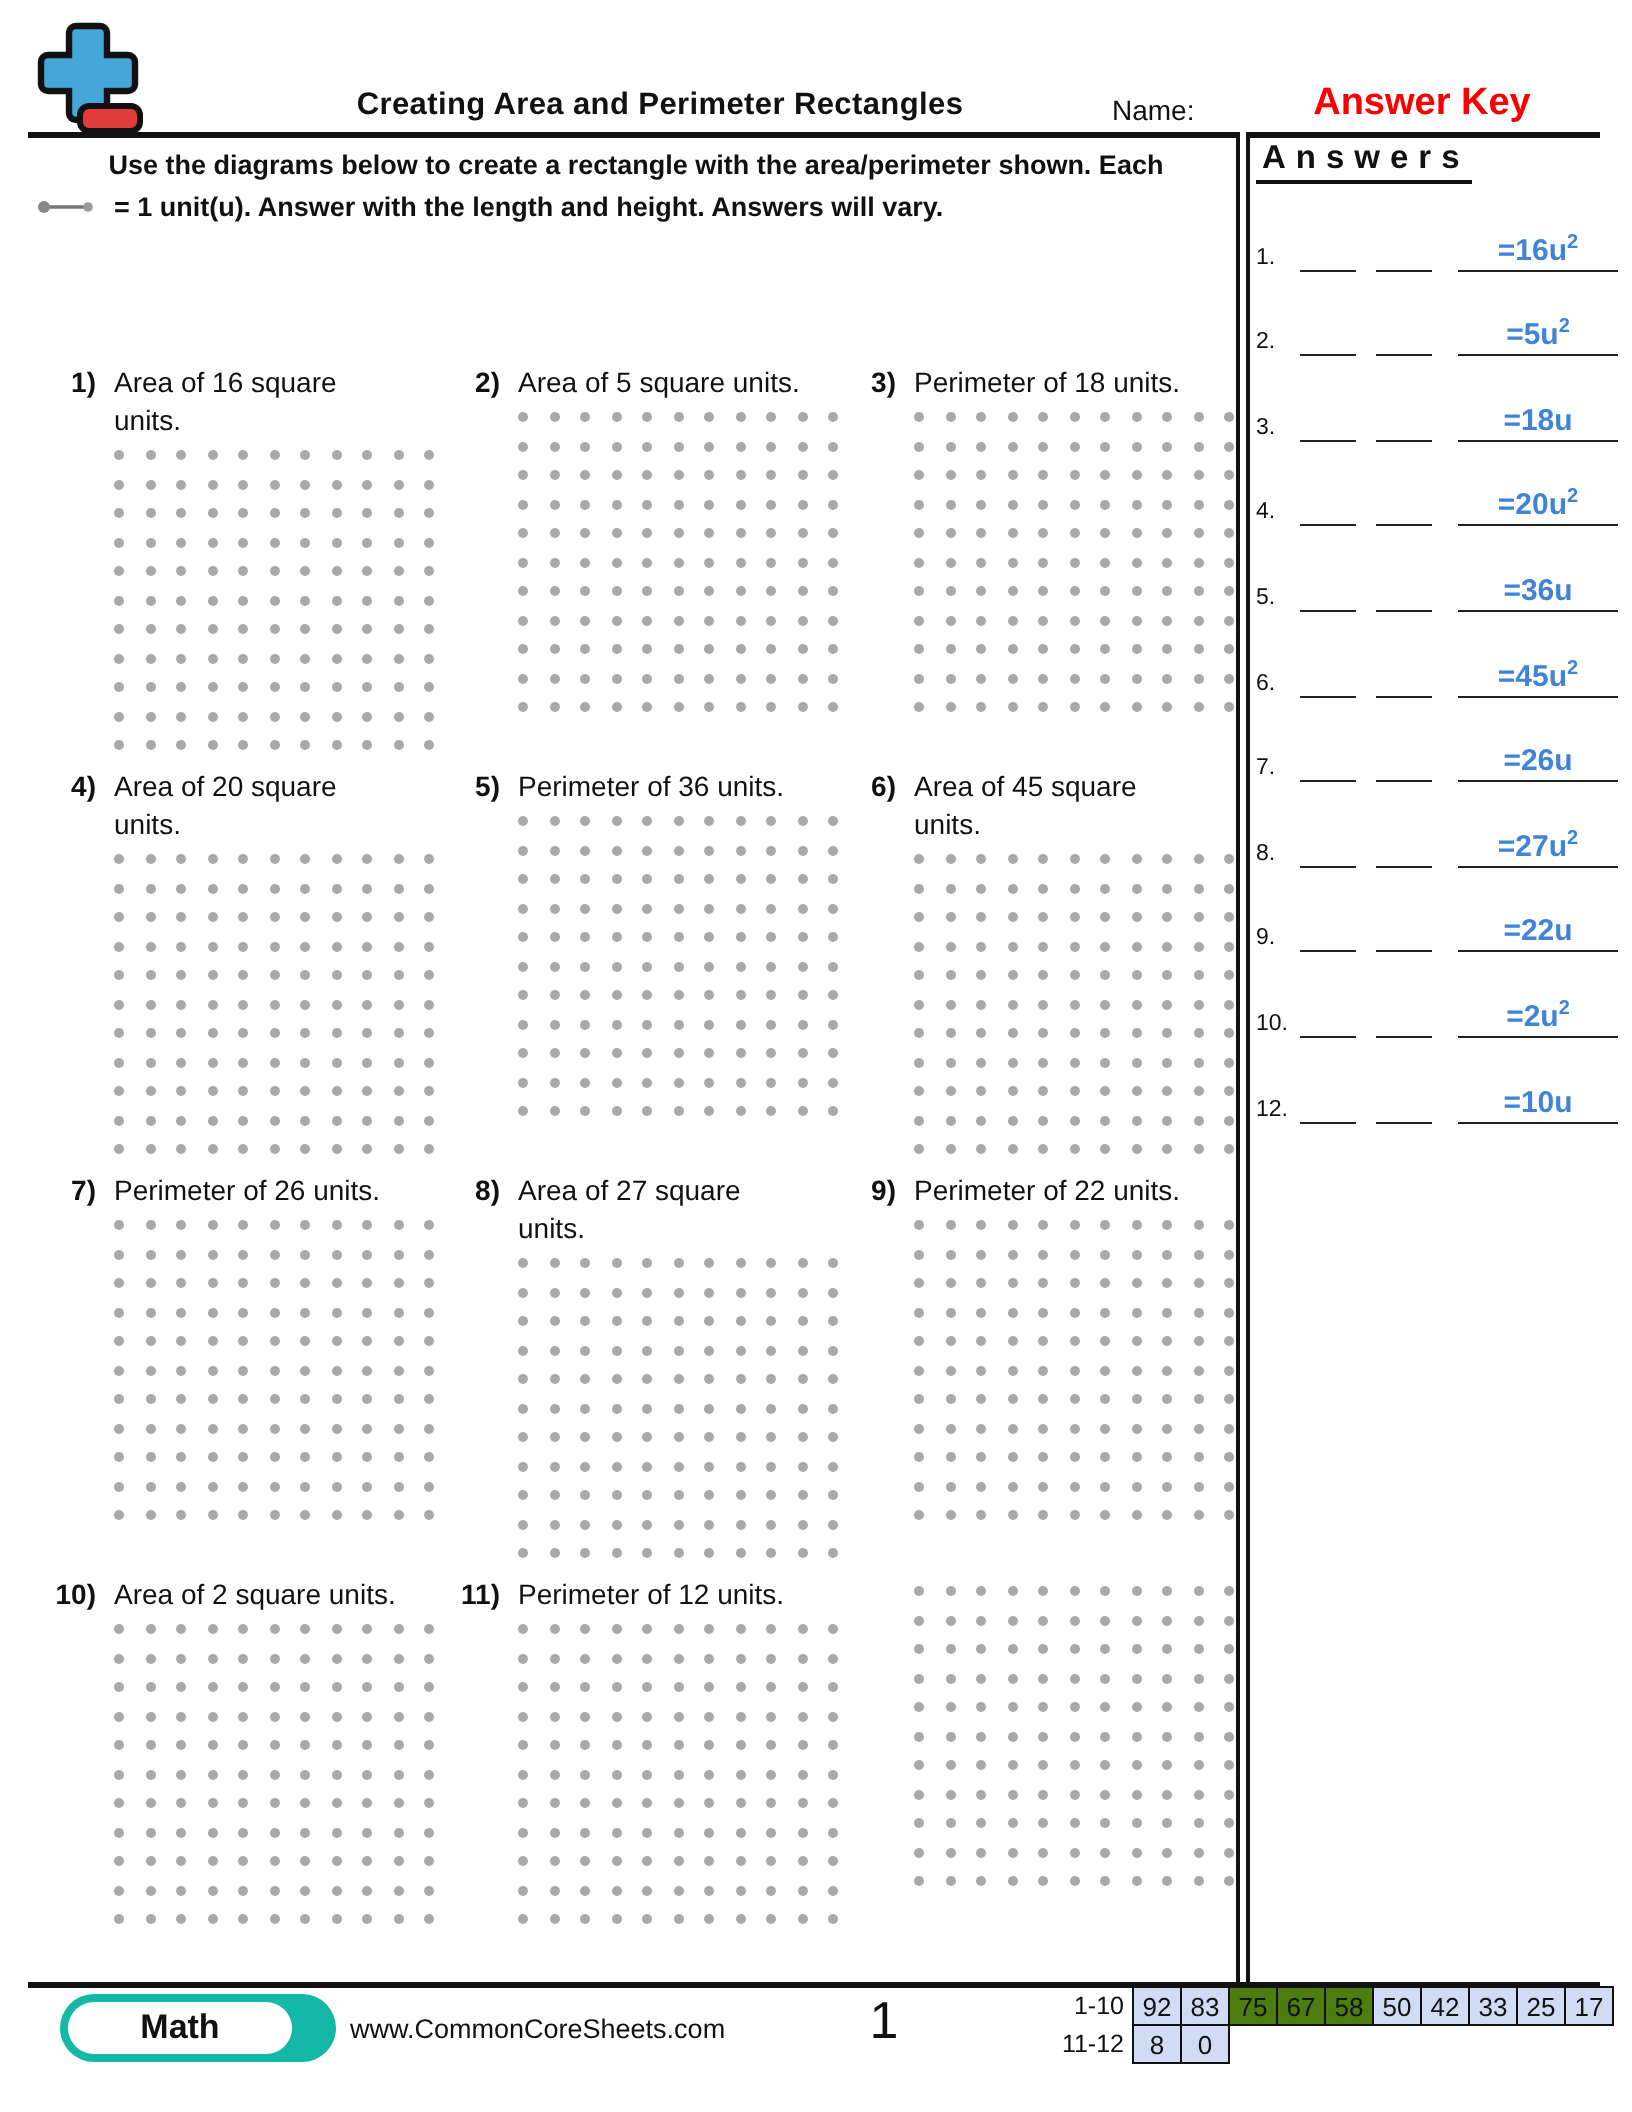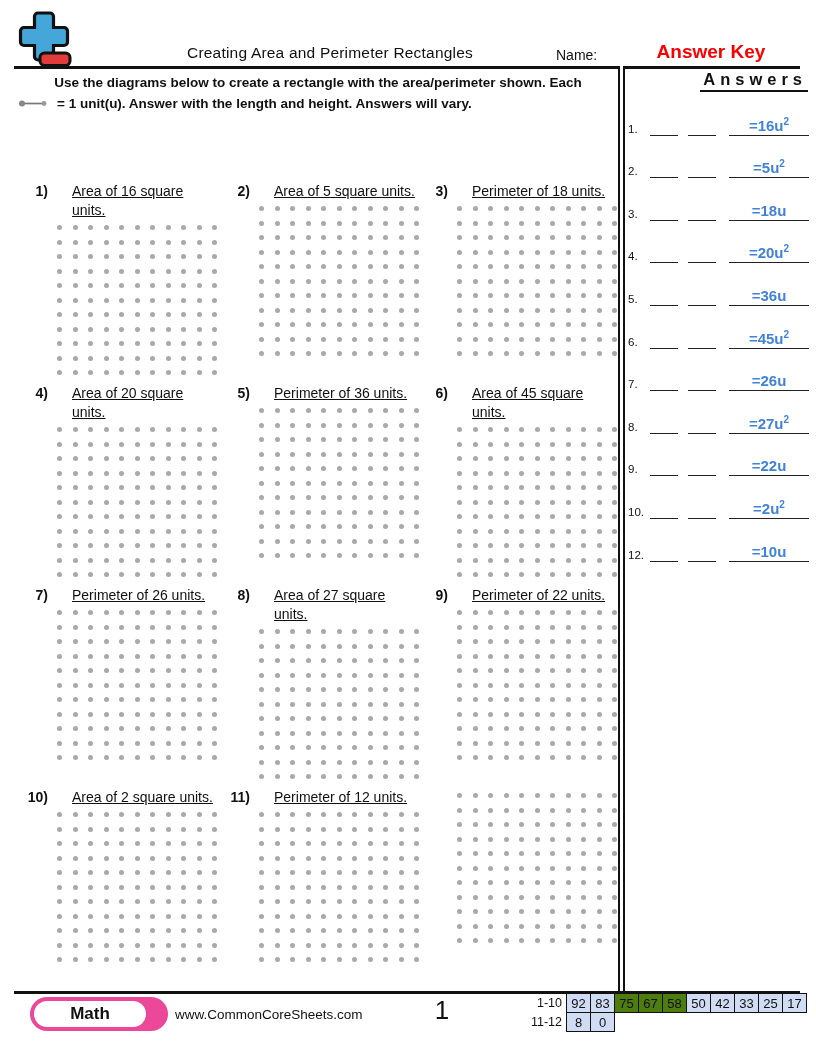--- a/index.html
+++ b/index.html
@@ -1,48 +1,48 @@
 <!DOCTYPE html>
 <html><head>
 <meta charset="utf-8">
 <style>
   html,body{margin:0;padding:0;}
   body{width:816px;height:1056px;background:#fff;font-family:"Liberation Sans",sans-serif;color:#111;position:relative;overflow:hidden;}
   .abs{position:absolute;}
   
   .logo{left:18px;top:10px;width:56px;height:58px;}
-  .page-title{left:140px;top:44px;width:380px;text-align:center;font-size:15.5px;font-weight:400;letter-spacing:.2px;}
+  .page-title{left:140px;top:44px;width:380px;text-align:center;font-size:15.5px;font-weight:700;letter-spacing:.2px;}
   .name-label{left:556px;top:47px;font-size:14px;text-align:right;}
   .answer-key{left:622px;top:41px;width:178px;text-align:center;font-size:19px;font-weight:700;color:var(--red);}
   .rule-top{left:14px;top:66px;width:786px;height:3px;background:#111;}
   .rule-bottom{left:14px;top:991px;width:786px;height:3px;background:#111;}
   .divider{left:618px;top:66px;height:925px;width:3px;border-left:2.5px solid #111;border-right:2.5px solid #111;box-sizing:content-box;background:#fff;}
   
   .instructions{left:18px;top:72px;width:600px;font-size:13.5px;font-weight:700;line-height:21px;text-align:center;}
   .instr-line2{display:flex;align-items:center;gap:9px;}
   
   .problems{left:24px;top:182px;width:596px;display:grid;grid-template-columns:202px 198px 196px;grid-auto-rows:202px;}
   .problem-head{display:flex;font-size:14px;line-height:19px;}
   .p-num{flex:0 0 24px;text-align:right;font-weight:700;}
-  .p-text{margin-left:24px;white-space:pre-line;text-decoration:underline;}
+  .p-text{margin-left:9px;white-space:pre-line;}
   .dotgrid{margin-left:33px;margin-top:5px;display:grid;gap:9.5px 10.5px;}
   .dot{width:5px;height:5px;border-radius:50%;background:var(--dot);}
   
   .answers-panel{left:628px;top:70px;width:180px;}
-  .answers-title{text-align:right;}
+  .answers-title{text-align:left;}
   .answers-title span{display:inline-block;font-size:16.5px;font-weight:700;letter-spacing:5px;border-bottom:2.5px solid #111;padding:0 1px 1px 3px;}
   .answer-rows{margin-top:1px;}
   .answer-row{height:42.6px;display:flex;align-items:flex-end;}
   .a-num{flex:0 0 22px;font-size:11.5px;line-height:13px;}
   .a-blank{flex:0 0 28px;height:6px;border-bottom:1.6px solid #222;}
   .a-blank.second{margin-left:10px;}
   .a-val{margin-left:13px;flex:0 0 80px;border-bottom:1.6px solid #222;text-align:center;color:var(--blue);font-weight:700;font-size:15px;line-height:16px;padding-bottom:1px;}
   .a-val sup{font-size:10px;}
   
-  .math-badge{left:30px;top:997px;width:138px;height:34px;background:#ec4899;border-radius:17px;}
+  .math-badge{left:30px;top:997px;width:138px;height:34px;background:#14b8a6;border-radius:17px;}
   .math-badge .inner{position:absolute;left:4px;top:4px;bottom:4px;width:112px;background:#fff;border-radius:13px;display:flex;align-items:center;justify-content:center;font-size:17px;font-weight:700;color:#111;}
   .site-url{left:175px;top:1007px;font-size:13.5px;}
   .page-num{left:402px;top:995px;width:80px;text-align:center;font-size:26px;font-weight:400;}
   .score-table{left:518px;top:993px;}
   .score-row{display:flex;height:20px;}
   .score-row + .score-row{margin-top:-1px;}
   .score-label{width:44px;text-align:right;padding-right:4px;line-height:20px;font-size:12.5px;}
   .score-cell{width:23px;border:1px solid #111;display:flex;align-items:center;justify-content:center;font-size:13px;background:#4d7c0f;}
   .score-cell + .score-cell{margin-left:-1px;}
   .score-cell.shaded{background:var(--cellblue);}

